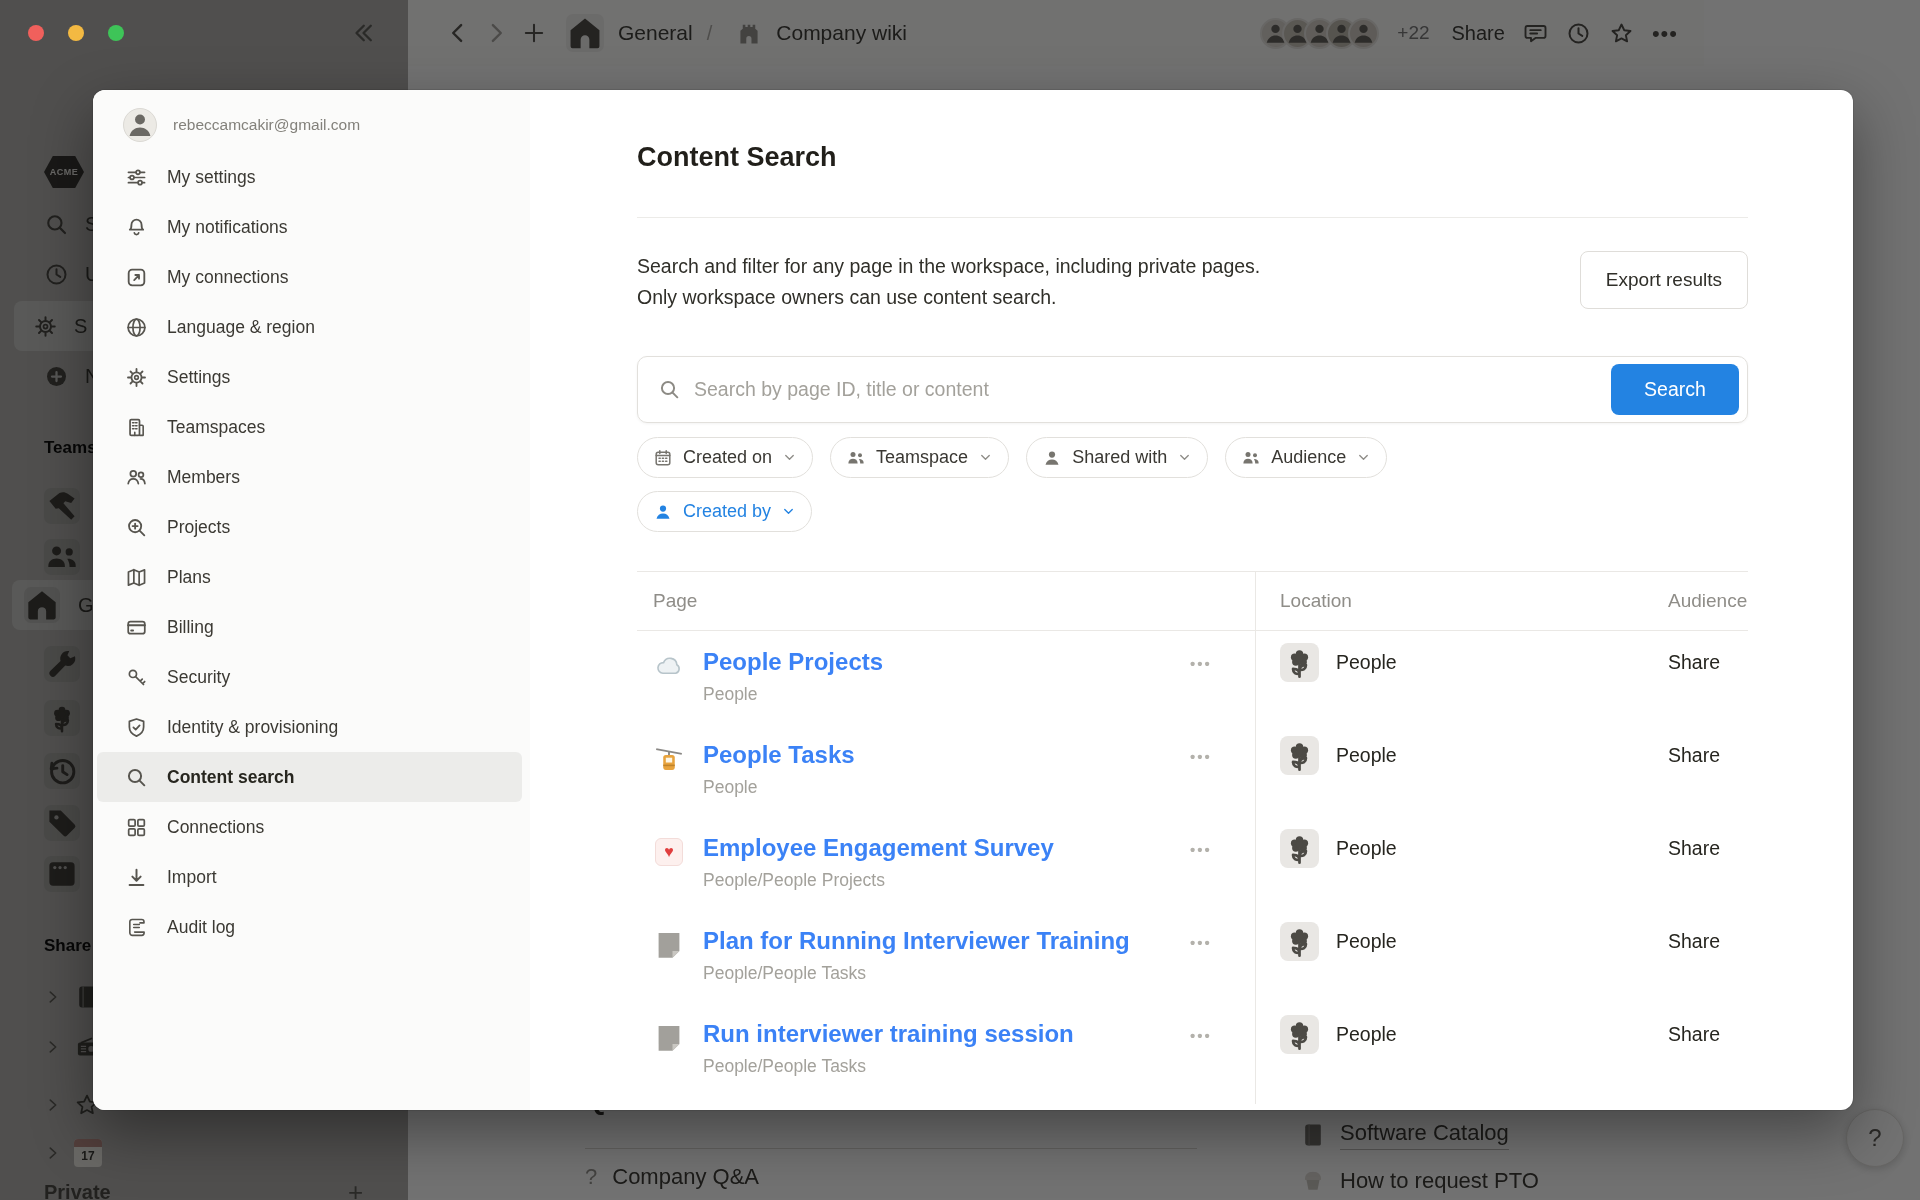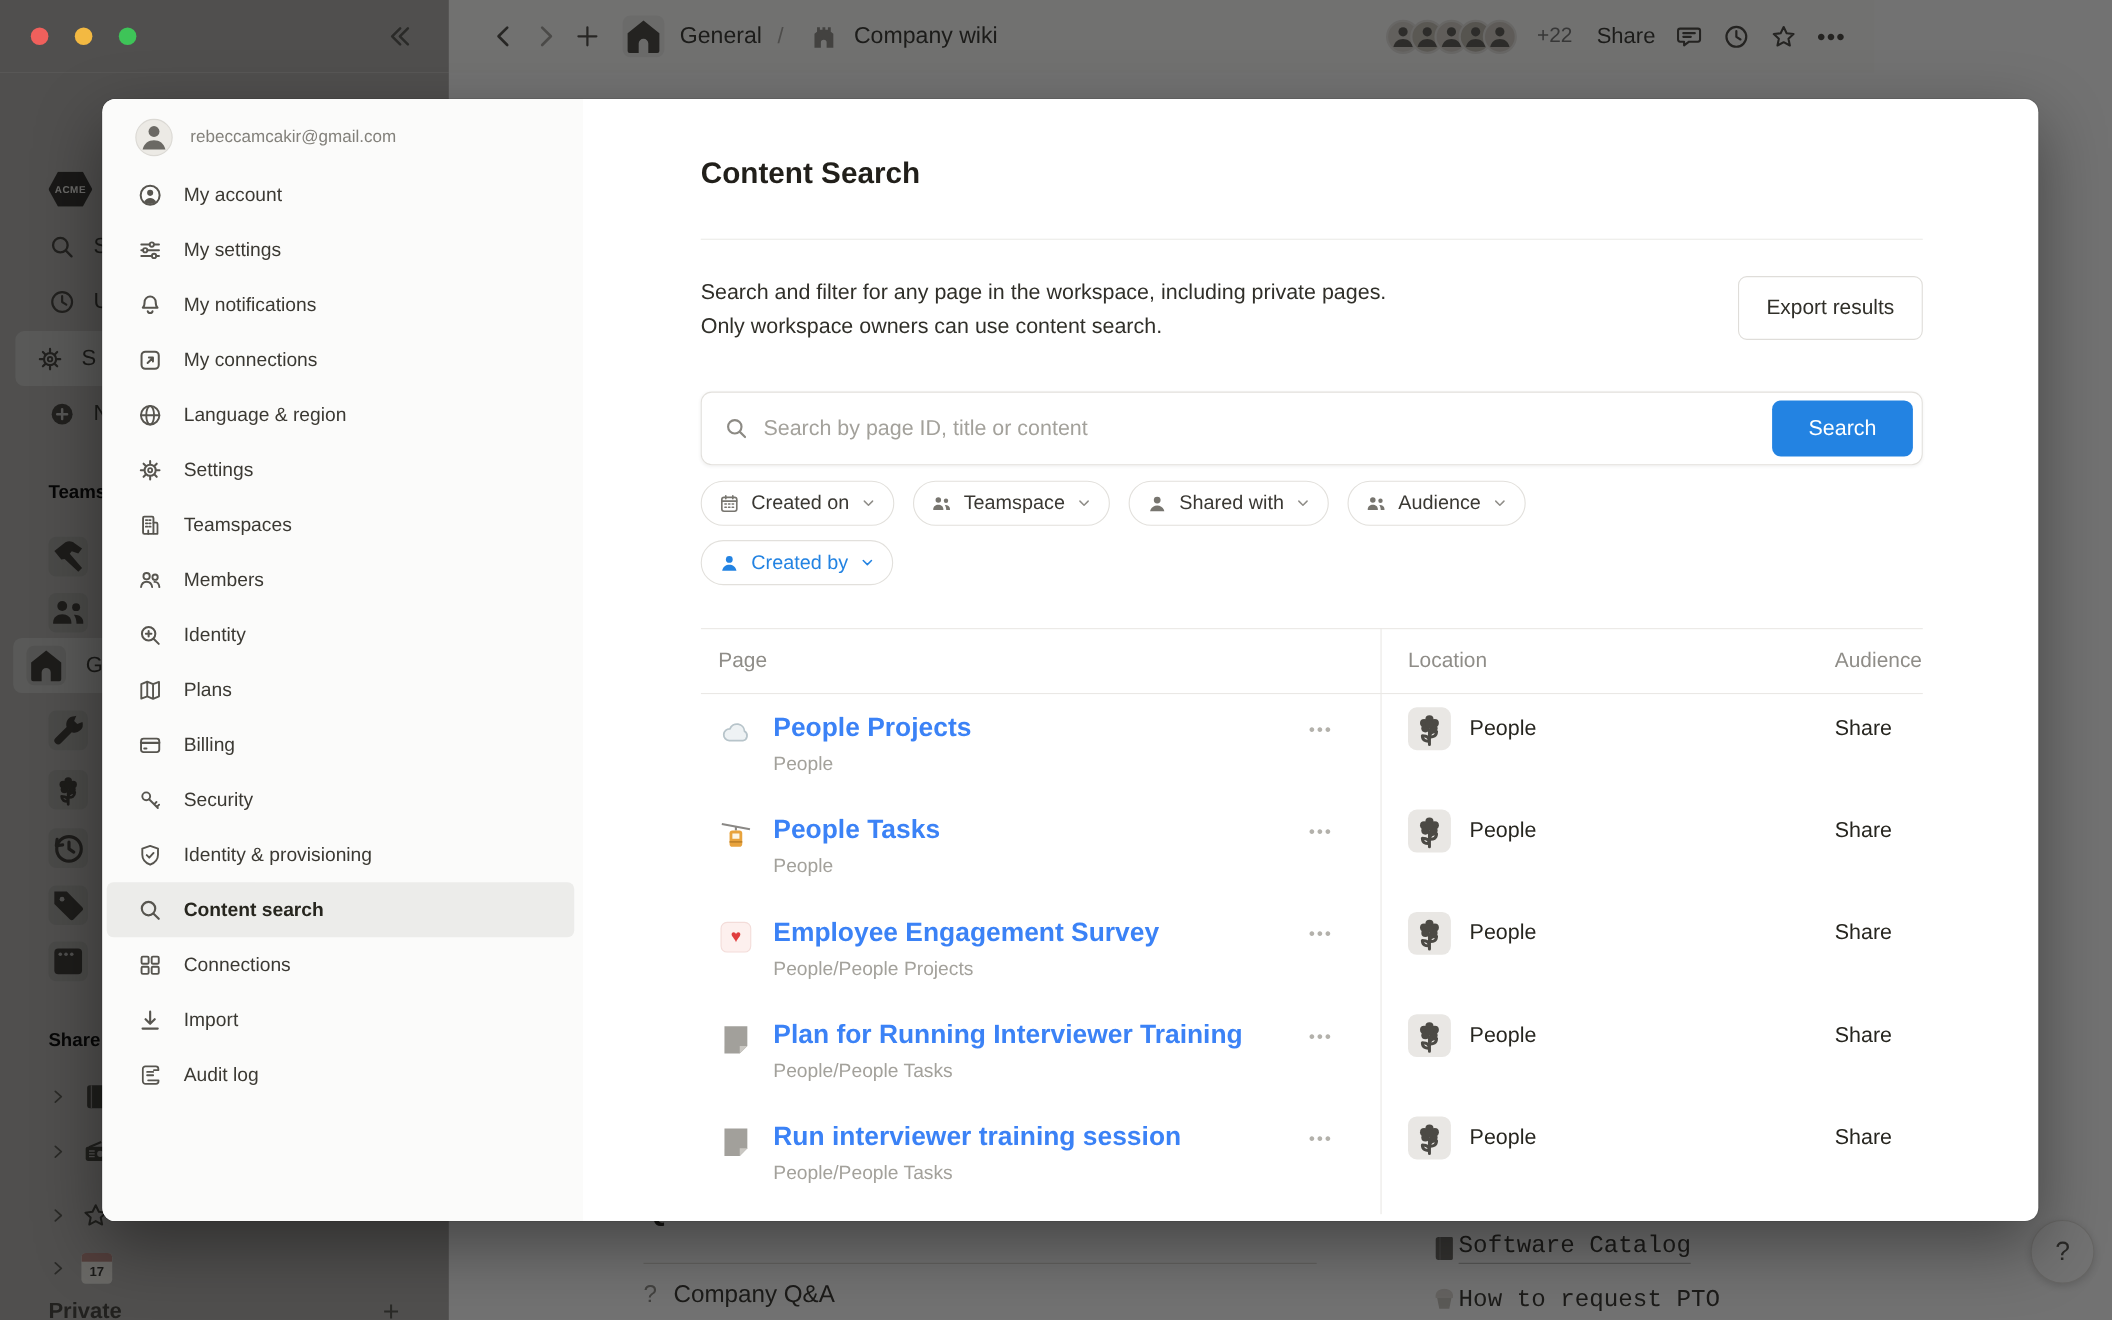--- a/index.html
+++ b/index.html
@@ -73,21 +73,21 @@
   .private-row .lb { font-size:20px; font-weight:600; color:#403f3a; }
   .plus-right { position:absolute; left:348px; font-size:26px; color:#55534e; }
 
   
   .canvas { position:absolute; left:408px; top:66px; right:0; bottom:0; background:#fff; z-index:5; }
   .qa-head { position:absolute; left:177px; top:1018px; font-size:28px; font-weight:700; color:#26251f; }
   .qa-div { position:absolute; left:177px; top:1082px; width:612px; height:1px; background:#d7d5d0; }
   .qa-item { position:absolute; left:177px; top:1098px; display:flex; gap:15px; align-items:center; }
   .qa-item .qm { font-size:22px; color:#8f8d88; }
   .qa-item .tx { font-size:22px; color:#32312c; }
-  .rc-item { position:absolute; left:892px; display:flex; align-items:center;font-family:Liberation Mono, monospace; }
+  .rc-item { position:absolute; left:892px; display:flex; gap:14px; align-items:center; }
   .rc-item .ic { width:26px; height:26px; }
   .rc-item .tx { font-size:22px; color:#32312c; }
   .rc1 { top:1054px; } .rc1 .tx { border-bottom:1px solid #b9b7b2; padding-bottom:3px; }
   .rc2 { top:1102px; }
   .help-fab { position:absolute; left:1438px; top:1043px; width:58px; height:58px; border-radius:50%;
     background:#ffffff; border:1px solid #e3e1dd; box-shadow:0 2px 8px rgba(0,0,0,.18);
     display:flex; align-items:center; justify-content:center; font-size:24px; color:#52504b; }
 
   
   .overlay { position:absolute; inset:0; background:rgba(12,12,12,.58); z-index:50; }
@@ -522,30 +522,20 @@
                 <circle cx="10" cy="6.6" r="3.1"></circle>
                 <path d="M3.5 16.8c.8-3.5 3.4-5.3 6.5-5.3s5.7 1.8 6.5 5.3z"></path>
               </svg>
             </span>
           </span>
         <span class="email-tx">rebeccamcakir@gmail.com</span>
       </div>
       <div class="msb-item">
         <span class="mic">
             <svg viewBox="0 0 20 20" style="width: 100%; height: 100%;">
-              <circle cx="10" cy="10" r="7.5" stroke="currentColor" fill="none" stroke-linecap="round" stroke-linejoin="round" stroke-width="1.6"></circle>
-              <circle cx="10" cy="8.1" r="2.4" fill="currentColor"></circle>
-              <path d="M5.3 15.3c1-2.1 2.7-3.1 4.7-3.1s3.7 1 4.7 3.1a7.5 7.5 0 0 1-9.4 0z" fill="currentColor"></path>
-            </svg>
-          </span>
-        <span>My account</span>
-      </div>
-      <div class="msb-item">
-        <span class="mic">
-            <svg viewBox="0 0 20 20" style="width: 100%; height: 100%;">
               <path d="M3 5.5h6.6M13 5.5h4M3 10h1.4M7.9 10H17M3 14.5h8.2M14.9 14.5H17" stroke="currentColor" fill="none" stroke-linecap="round" stroke-linejoin="round" stroke-width="1.5"></path>
               <circle cx="11.3" cy="5.5" r="1.7" stroke="currentColor" fill="none" stroke-linecap="round" stroke-linejoin="round" stroke-width="1.5"></circle>
               <circle cx="6.1" cy="10" r="1.7" stroke="currentColor" fill="none" stroke-linecap="round" stroke-linejoin="round" stroke-width="1.5"></circle>
               <circle cx="13.1" cy="14.5" r="1.7" stroke="currentColor" fill="none" stroke-linecap="round" stroke-linejoin="round" stroke-width="1.5"></circle>
             </svg>
           </span>
         <span>My settings</span>
       </div>
       <div class="msb-item">
         <span class="mic">
@@ -606,21 +596,21 @@
           </span>
         <span>Members</span>
       </div>
       <div class="msb-item">
         <span class="mic">
             <svg viewBox="0 0 20 20" style="width: 100%; height: 100%;">
               <circle cx="8.8" cy="8.8" r="5.3" stroke="currentColor" fill="none" stroke-linecap="round" stroke-linejoin="round" stroke-width="1.6"></circle>
               <path d="M12.7 12.7l4.1 4.1M8.8 6.6v4.4M6.6 8.8H11" stroke="currentColor" fill="none" stroke-linecap="round" stroke-linejoin="round" stroke-width="1.6"></path>
             </svg>
           </span>
-        <span>Identity</span>
+        <span>Projects</span>
       </div>
       <div class="msb-item">
         <span class="mic">
             <svg viewBox="0 0 20 20" style="width: 100%; height: 100%;">
               <path d="M3 5.2l4.7-2 4.6 2L17 3.4v11.4l-4.7 2-4.6-2L3 16.6zM7.7 3.2v11.6M12.3 5.2v11.6" stroke="currentColor" fill="none" stroke-linecap="round" stroke-linejoin="round" stroke-width="1.5"></path>
             </svg>
           </span>
         <span>Plans</span>
       </div>
       <div class="msb-item">

